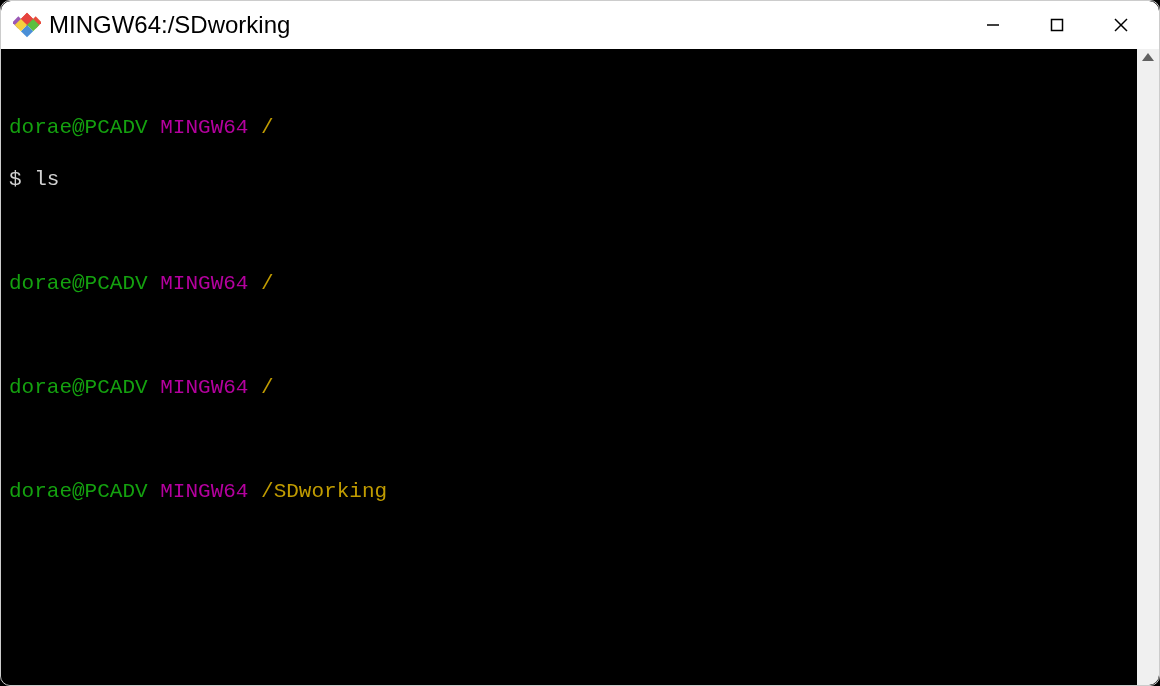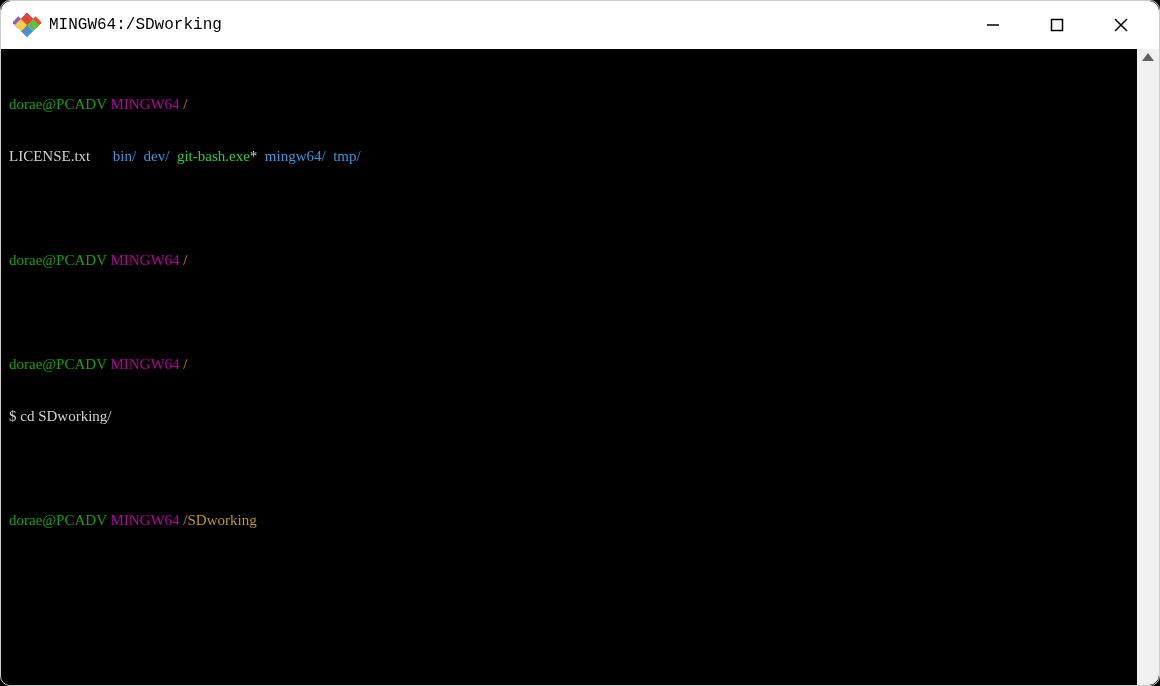--- a/index.html
+++ b/index.html
@@ -23,22 +23,22 @@
     }
     .app-icon {
       width: 28px;
       height: 28px;
       margin-left: 6px;
       margin-right: 8px;
       position: relative;
     }
     .app-icon svg { width: 100%; height: 100%; }
     .title-text {
-      font-family: Liberation Mono, monospace;
-      font-size: 16px;
+      font-family: Liberation Sans, sans-serif;
+      font-size: 24px;
       color: #000;
       flex: 1;
     }
     .window-controls {
       display: flex;
       gap: 0;
     }
     .win-btn {
       width: 64px;
       height: 48px;
@@ -48,27 +48,26 @@
       cursor: pointer;
     }
     .win-btn svg { width: 16px; height: 16px; }
     .terminal-wrap {
       display: flex;
       height: calc(100% - 48px);
     }
     .terminal {
       flex: 1;
       background: #000;
-      padding: 16px 0 0 8px;
-      font-size: 15px;
+      padding: 40px 0 0 8px;
+      font-size: 21px;
       line-height: 26px;
       white-space: pre;
       color: #d1d1d1;
       border-bottom-left-radius: 10px;
-      font-family: Liberation Serif, serif;
     }
     .scrollbar-track {
       width: 22px;
       background: #f0f0f0;
       position: relative;
       border-bottom-right-radius: 10px;
     }
     .scroll-up {
       position: absolute;
       top: 4px;
@@ -124,26 +123,25 @@
           <line x1="2" y1="2" x2="14" y2="14" stroke="#000" stroke-width="1.5"></line>
           <line x1="14" y1="2" x2="2" y2="14" stroke="#000" stroke-width="1.5"></line>
         </svg>
     </div>
   </div>
 </div>
 
 <div class="terminal-wrap">
 <div class="terminal">
 <div><span class="g">dorae@PCADV</span> <span class="m">MINGW64</span> <span class="y">/</span></div>
-<div><span class="w">LICENSE.txt</span>      <span class="b">bin/</span>  <span class="b">dev/</span>  <span class="gr">git-bash.exe</span><span class="w">*</span>  <span class="b">mingw64/</span>  <span class="b">tmp/</span></div>
+<div><span class="w">$</span> <span class="w">ls</span></div>
 <div> </div>
 <div><span class="g">dorae@PCADV</span> <span class="m">MINGW64</span> <span class="y">/</span></div>
 <div> </div>
 <div><span class="g">dorae@PCADV</span> <span class="m">MINGW64</span> <span class="y">/</span></div>
-<div><span class="w">$</span> <span class="w">cd SDworking/</span></div>
 <div> </div>
 <div><span class="g">dorae@PCADV</span> <span class="m">MINGW64</span> <span class="y">/SDworking</span></div>
 
 
 </div>
 <div class="scrollbar-track">
   <div class="scroll-up"></div>
 </div>
 </div>
 

